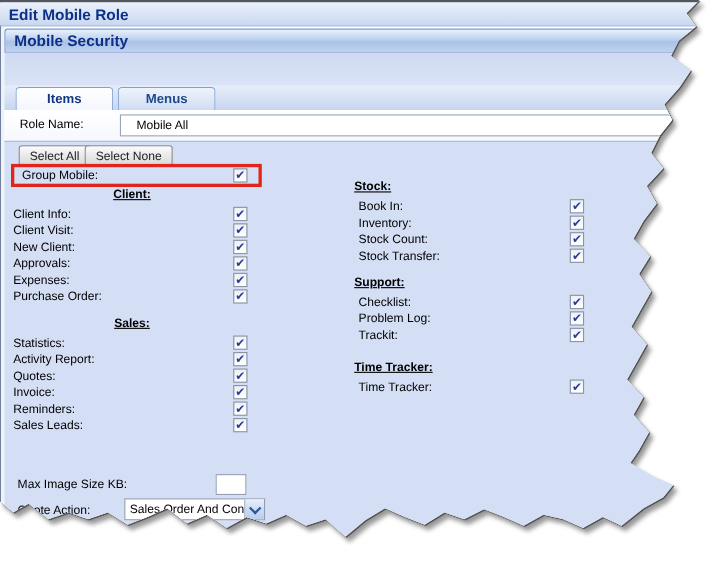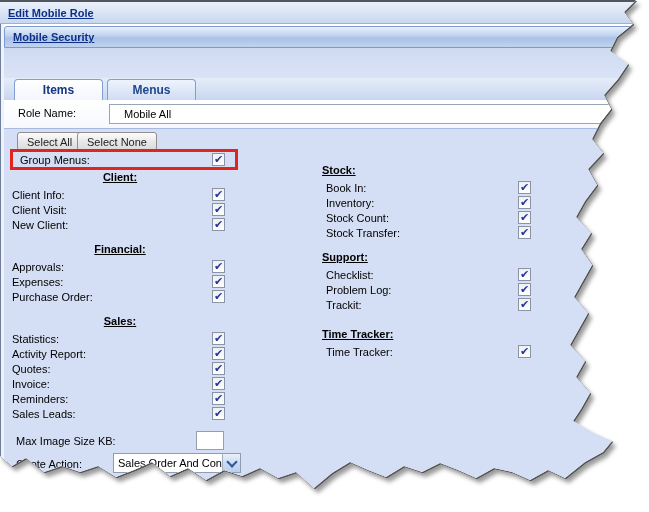--- a/index.html
+++ b/index.html
@@ -15,21 +15,21 @@
       476px 478px,458px 470px,440px 463px,422px 472px,404px 466px,386px 477px,368px 470px,350px 462px,
       332px 473px,314px 488px,296px 472px,278px 478px,260px 468px,242px 476px,224px 470px,206px 480px,
       188px 468px,170px 476px,152px 462px,134px 470px,116px 477px,98px 466px,80px 472px,62px 466px,
       44px 472px,26px 458px,12px 466px,0px 456px);}
   .lborder{position:absolute;left:0;top:0;width:1px;height:100%;background:#6f7f9d;}
   .lstrip{position:absolute;left:1px;top:24px;width:3px;bottom:0;background:#eef2fa;}
 
   .titlebar{position:absolute;left:0;top:0;right:0;height:24px;box-sizing:border-box;
     background:linear-gradient(180deg,#eaf1fb,#c9d8ef);border-top:2px solid #53565c;
     border-bottom:1px solid #9db1d6;display:flex;align-items:center;padding-left:8px;}
-  .navy{font-weight:bold;font-size:11px;color:#0e2f87;text-decoration:underline;}
+  .navy{font-weight:bold;font-size:14px;color:#0e2f87;}
 
   .secbar{position:absolute;left:4px;top:26px;right:0;height:22px;box-sizing:border-box;
     background:linear-gradient(180deg,#e8f1fb 0%,#bdd1ee 45%,#a9c2e7 55%,#c0d2ee 100%);
     border:1px solid #7d99cf;border-radius:3px 3px 0 0;display:flex;align-items:center;padding-left:8px;}
   .band{position:absolute;left:4px;top:48px;right:0;height:30px;
     background:linear-gradient(180deg,#cfdaf2,#dae3f6);}
   .tabstrip{position:absolute;left:4px;top:78px;right:0;height:22px;
     background:linear-gradient(180deg,#e6edf9,#c7d6f0);border-bottom:1px solid #fdfdfe;}
   .tab{position:absolute;top:1px;height:21px;width:89px;box-sizing:border-box;
     border:1px solid #7fa0d0;border-bottom:none;border-radius:4px 4px 0 0;
@@ -118,21 +118,21 @@
       <span class="lbl11 rolelbl">Role Name:</span>
       <input class="roleinput" value="Mobile All" style="">
     </div>
 
     <div class="content"></div>
 
     <div class="btn btn-sa">Select All</div>
     <div class="btn btn-sn">Select None</div>
 
     <div class="hl">
-      <span class="lbl11">Group Menus:</span>
+      <span class="lbl11">Group Mobile:</span>
       <span class="cb">
         <span class="tick">✔</span>
       </span>
     </div>
 
     <div class="col col-left">
         <div class="sec">
           <div class="sec-h">Client:</div>
           <div class="row">
             <span class="lbl11">Client Info:</span>
@@ -147,21 +147,20 @@
             </span>
           </div>
           <div class="row">
             <span class="lbl11">New Client:</span>
             <span class="cb">
               <span class="tick">✔</span>
             </span>
           </div>
         </div>
         <div class="sec">
-          <div class="sec-h">Financial:</div>
           <div class="row">
             <span class="lbl11">Approvals:</span>
             <span class="cb">
               <span class="tick">✔</span>
             </span>
           </div>
           <div class="row">
             <span class="lbl11">Expenses:</span>
             <span class="cb">
               <span class="tick">✔</span>

